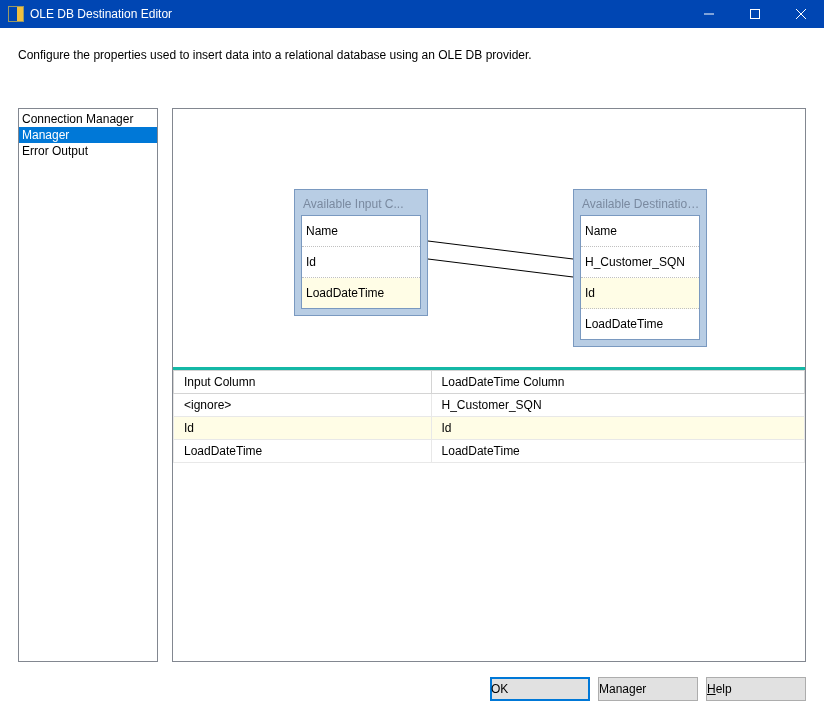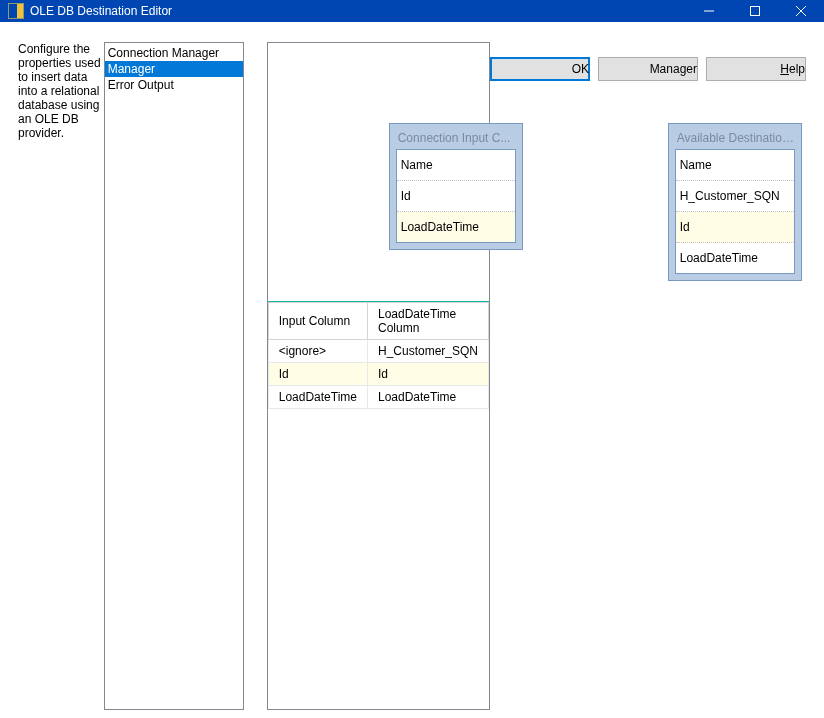--- a/index.html
+++ b/index.html
@@ -1,45 +1,45 @@
 <!DOCTYPE html>
 <html><head>
 <meta charset="utf-8">
 <style>
   * { box-sizing: border-box; }
   html, body { margin:0; padding:0; width:824px; height:718px; font-family:"Segoe UI",Tahoma,Arial,sans-serif; font-size:12px; color:#000; background:#fff; overflow:hidden; }
-  .titlebar { height:22px; background:#0046b3; color:#fff; display:flex; align-items:center; padding-left:8px; }
+  .titlebar { height:28px; background:#0046b3; color:#fff; display:flex; align-items:center; padding-left:8px; }
   .titlebar .icon { width:16px; height:16px; background:#f0c040; border:1px solid #996; margin-right:6px; position:relative; overflow:hidden; }
   .titlebar .icon::after { content:""; position:absolute; left:0; top:0; width:8px; height:16px; background:#0046b3; }
   .titlebar .title { flex:1; font-size:12px; }
   .wbtn { width:46px; height:30px; display:flex; align-items:center; justify-content:center; }
   .wbtn svg { stroke:#fff; stroke-width:1; fill:none; }
-  .client { padding:20px 18px 0 18px; height:688px; display:flex; flex-direction:row; }
+  .client { padding:20px 18px 0 18px; height:688px; display:flex; flex-direction:column; }
   .instruct { font-size:12px; color:#000; margin-bottom:46px; }
-  .mainrow { display:flex; gap:23px; flex:1; min-height:0; }
+  .mainrow { display:flex; gap:14px; flex:1; min-height:0; }
   .navpanel { width:140px; border:1px solid #828790; background:#fff; padding:2px 0; }
   .navitem { padding:1px 3px; font-size:12px; cursor:default; }
   .navitem.selected { background:#0078d7; color:#fff; }
   .rightpanel { flex:1; border:1px solid #828790; background:#fff; display:flex; flex-direction:column; }
   .canvas { height:258px; position:relative; }
   .floatbox { position:absolute; background:#b8cde4; border:1px solid #7a99c0; padding:6px; width:134px; }
   .floatbox .fbtitle { font-size:12px; color:#7a8aa0; margin:1px 0 4px 2px; white-space:nowrap; overflow:hidden; text-overflow:ellipsis; }
   .floatbox .fblist { background:#fff; border:1px solid #7a99c0; }
   .fbitem { padding:8px 4px; font-size:12px; border-bottom:1px dotted #c0c0c0; cursor:default; }
   .fbitem:last-child { border-bottom:none; }
   .fbitem.hl { background:#fffde6; }
   svg.wires { position:absolute; left:0; top:0; width:100%; height:100%; pointer-events:none; }
   svg.wires line { stroke:#000; stroke-width:1; }
-  .tablewrap { border-top:1px solid #14b8a6; flex:1; overflow:auto; }
+  .tablewrap { border-top:3px solid #14b8a6; flex:1; overflow:auto; }
   table.map { width:100%; border-collapse:collapse; font-size:12px; }
   table.map th { text-align:left; font-weight:normal; background:#fff; border:1px solid #d4d4d4; padding:4px 10px; }
   table.map td { border:1px solid #e8e8e8; padding:4px 10px;margin-left:19px; }
   table.map tr.hlrow td { background:#fffde6; }
   .footer { height:54px; display:flex; align-items:center; justify-content:flex-end; gap:8px; }
-  .btn { width:100px; height:24px; background:#e1e1e1; border:1px solid #adadad; font-size:12px; display:flex; align-items:center; justify-content:flex-end; cursor:default; }
+  .btn { width:100px; height:24px; background:#e1e1e1; border:1px solid #adadad; font-size:12px; display:flex; align-items:center; justify-content:flex-start; cursor:default; }
   .btn.default { border:1px solid #0078d7; box-shadow:inset 0 0 0 1px #0078d7; }
   .btn .ul { text-decoration:underline; }
 </style>
 </head>
 <body>
 
 <div class="titlebar">
   <div class="icon"></div>
   <div class="title">OLE DB Destination Editor</div>
   <div class="wbtn">
@@ -70,21 +70,21 @@
         <div class="navitem">Error Output</div>
       </div>
 
     <div class="rightpanel">
       <div class="canvas">
         <svg class="wires">
           <line x1="255" y1="132" x2="400" y2="150"></line>
           <line x1="255" y1="150" x2="400" y2="168"></line>
         </svg>
         <div class="floatbox" id="inbox" style="left:121px; top:80px;">
-          <div class="fbtitle">Connection Input C...</div>
+          <div class="fbtitle">Available Input C...</div>
           <div class="fblist">
               <div class="fbitem">Name</div>
               <div class="fbitem">Id</div>
               <div class="fbitem hl">LoadDateTime</div>
             </div>
         </div>
         <div class="floatbox" id="outbox" style="left:400px; top:80px;">
           <div class="fbtitle">Available Destination...</div>
           <div class="fblist">
               <div class="fbitem">Name</div>

